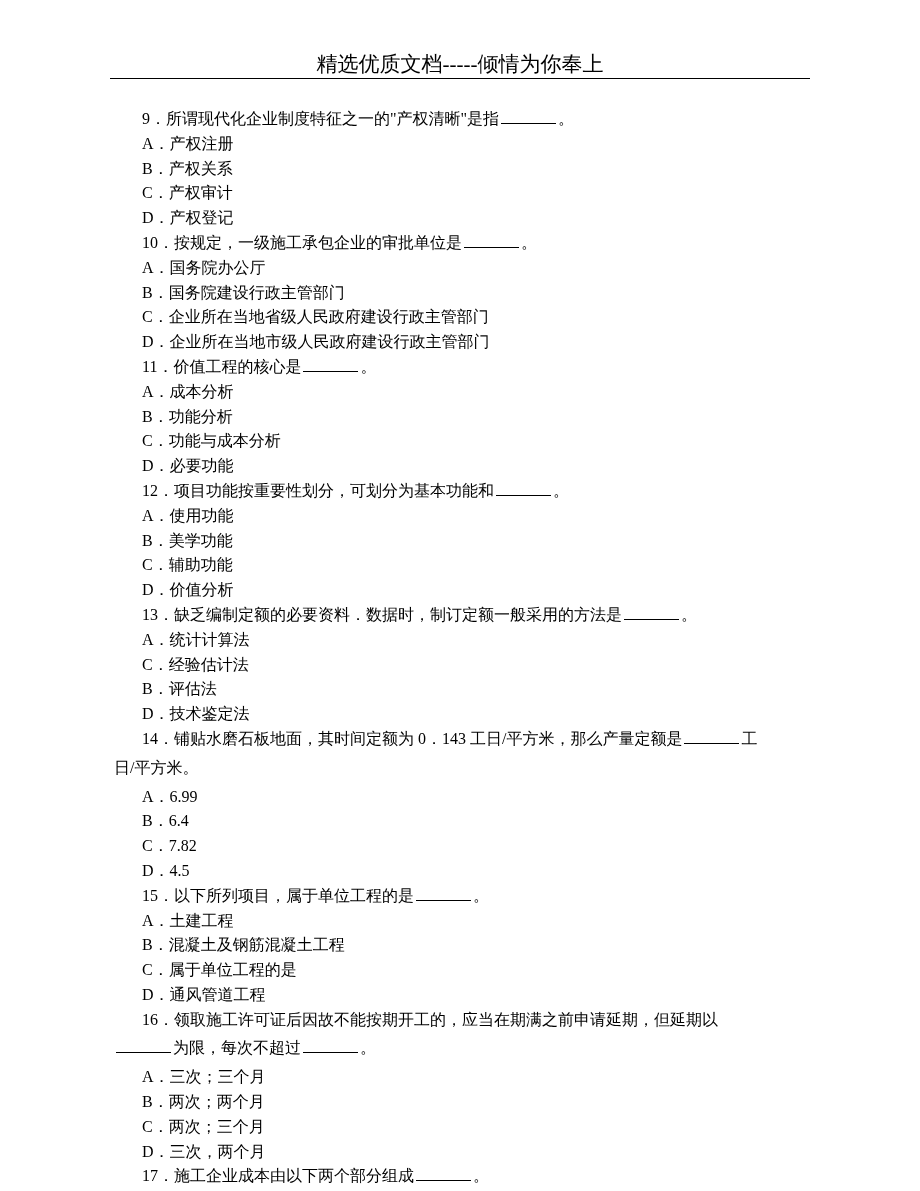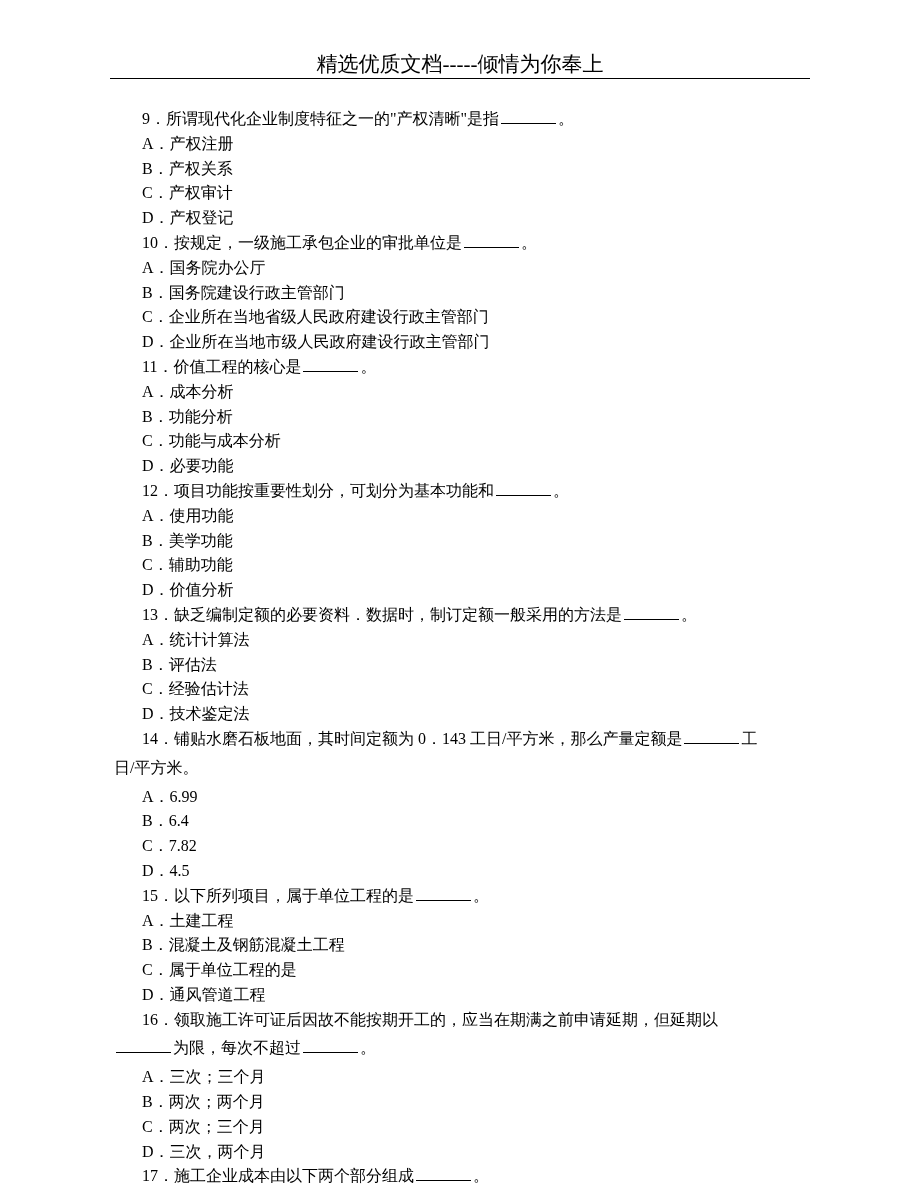--- a/index.html
+++ b/index.html
@@ -88,22 +88,22 @@
     </p>
     <p class="opt">A．<span>使用功能</span></p>
     <p class="opt">B．<span>美学功能</span></p>
     <p class="opt">C．<span>辅助功能</span></p>
     <p class="opt">D．<span>价值分析</span></p>
 
     <p class="q-indent">
       <span>13．</span><span>缺乏编制定额的必要资料．数据时，制订定额一般采用的方法是</span><span class="blank"></span><span>。</span>
     </p>
     <p class="opt">A．<span>统计计算法</span></p>
+    <p class="opt">C．<span>经验估计法</span></p>
     <p class="opt">B．<span>评估法</span></p>
-    <p class="opt">C．<span>经验估计法</span></p>
     <p class="opt">D．<span>技术鉴定法</span></p>
 
     <p class="q-indent">
       <span>14．</span><span>铺贴水磨石板地面，其时间定额为 0．143 工日/平方米，那么产量定额是</span><span class="blank"></span><span>工</span>
     </p>
     <p class="no-indent"><span>日/平方米。</span></p>
     <p class="opt">A．<span>6.99</span></p>
     <p class="opt">B．<span>6.4</span></p>
     <p class="opt">C．<span>7.82</span></p>
     <p class="opt">D．<span>4.5</span></p>

